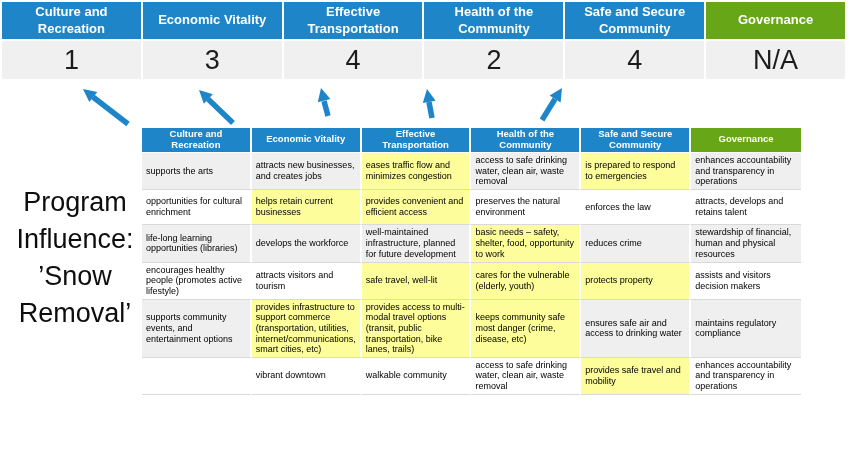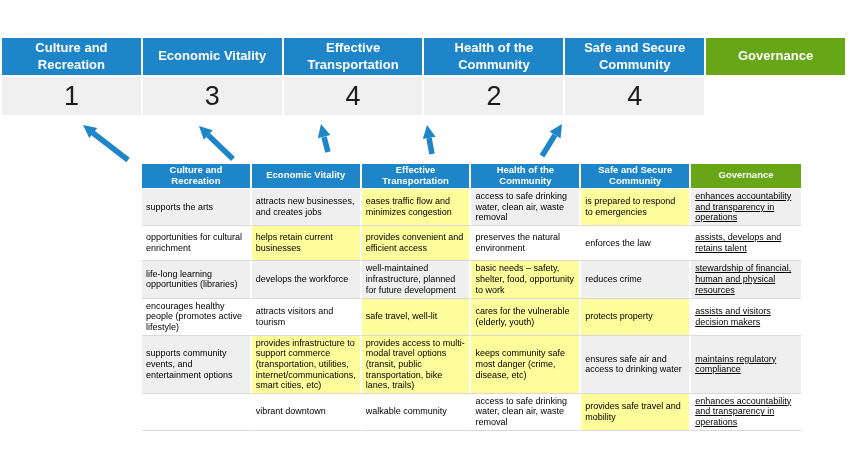--- a/index.html
+++ b/index.html
@@ -1,18 +1,18 @@
 <!DOCTYPE html>
 <html style="--header-blue: #1E86C8; --header-green: #67A617; --highlight-yellow: #FDFD9C; --band-gray: #EFEFEF; --score-bg: #F0F0F0; --arrow-blue: #1E86C8;"><head>
 <meta charset="utf-8">
 <style>
   html,body { margin:0; padding:0; background:#fff; }
   .canvas {
     position:relative; width:859px; height:395px; background:#fff;
-    font-family:"Liberation Sans", sans-serif; overflow:hidden;margin-top:36px;
+    font-family:"Liberation Sans", sans-serif; overflow:hidden;
   }
 
   
   .summary { position:absolute; left:2px; top:2px; width:843px; }
   .sum-grid { display:grid; grid-template-columns:repeat(6,1fr); gap:2px; }
   .sum-head {
     background:var(--header-blue,#1E86C8); color:#fff; font-weight:bold;
     font-size:13px; line-height:1.25; height:37px;
     display:flex; align-items:center; justify-content:center;
     text-align:center; padding:0 8px; box-sizing:border-box;
@@ -46,21 +46,21 @@
     border-right:2px solid #fff; border-bottom:1px solid #fff;
   }
   .matrix th.green { background:var(--header-green,#67A617); }
   .matrix th:last-child { border-right:none; }
   .matrix td {
     font-size:9px; line-height:1.18; color:#000; vertical-align:middle;
     padding:2px 4px; box-sizing:border-box; background:#fff;
     border-right:2px solid #fff; border-bottom:1px solid #D9D9D9;
     overflow:hidden;
   }
-  .matrix td:last-child { border-right:none;text-decoration:underline; }
+  .matrix td:last-child { border-right:none; }
   .matrix tbody tr:nth-child(odd) td { background:var(--band-gray,#EFEFEF); }
   .matrix td.hl { background:var(--highlight-yellow,#FDFD9C) !important; }
   .matrix td.blank { background:#fff !important; border:none; }
   .matrix tr.r1{height:37px} .matrix tr.r2{height:35px} .matrix tr.r3{height:38px}
   .matrix tr.r4{height:34px} .matrix tr.r5{height:54px} .matrix tr.r6{height:35px}
   .matrix tr.r7{height:36px} .matrix tr.r8{height:36px}
 </style>
 </head>
 <body>
 
@@ -74,20 +74,21 @@
       <div class="sum-head">Health of the Community</div>
       <div class="sum-head">Safe and Secure Community</div>
       <div class="sum-head green">Governance</div>
     </div>
     <div class="sum-grid scores">
       <div class="sum-score">1</div>
       <div class="sum-score">3</div>
       <div class="sum-score">4</div>
       <div class="sum-score">2</div>
       <div class="sum-score">4</div>
+      <div class="sum-score">N/A</div>
     </div>
   </div>
 
   <svg class="arrows" width="859" height="465" viewBox="0 0 859 465">
     <g class="arrow">
       <line x1="128" y1="124" x2="93" y2="97"></line>
       <polygon points="83,89 97.3,91.9 89.3,102.1"></polygon>
     </g>
     <g class="arrow">
       <line x1="233" y1="123" x2="208" y2="99"></line>
@@ -100,20 +101,26 @@
     <g class="arrow">
       <line x1="432" y1="118" x2="429" y2="102"></line>
       <polygon points="427,89 435.6,100.7 422.8,102.9"></polygon>
     </g>
     <g class="arrow">
       <line x1="542" y1="120" x2="555" y2="99"></line>
       <polygon points="562,88 560.6,102.4 549.6,95.6"></polygon>
     </g>
   </svg>
 
+  <div class="title">
+    <div>Program</div>
+    <div>Influence:</div>
+    <div>’Snow</div>
+    <div>Removal’</div>
+  </div>
 
   <div class="matrix">
     <table>
       <thead>
         <tr>
           <th>Culture and Recreation</th>
           <th>Economic Vitality</th>
           <th>Effective Transportation</th>
           <th>Health of the Community</th>
           <th>Safe and Secure Community</th>
@@ -128,21 +135,21 @@
           <td>access to safe drinking water, clean air, waste removal</td>
           <td class="hl">is prepared to respond to emergencies</td>
           <td>enhances accountability and transparency in operations</td>
         </tr>
         <tr class="r2">
           <td>opportunities for cultural enrichment</td>
           <td class="hl">helps retain current businesses</td>
           <td class="hl">provides convenient and efficient access</td>
           <td>preserves the natural environment</td>
           <td>enforces the law</td>
-          <td>assists, develops and retains talent</td>
+          <td>attracts, develops and retains talent</td>
         </tr>
         <tr class="r3">
           <td>life-long learning opportunities (libraries)</td>
           <td>develops the workforce</td>
           <td>well-maintained infrastructure, planned for future development</td>
           <td class="hl">basic needs – safety, shelter, food, opportunity to work</td>
           <td>reduces crime</td>
           <td>stewardship of financial, human and physical resources</td>
         </tr>
         <tr class="r4">

